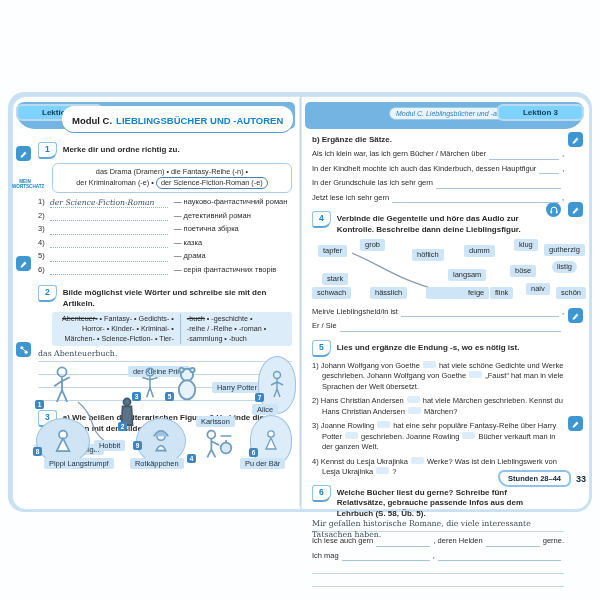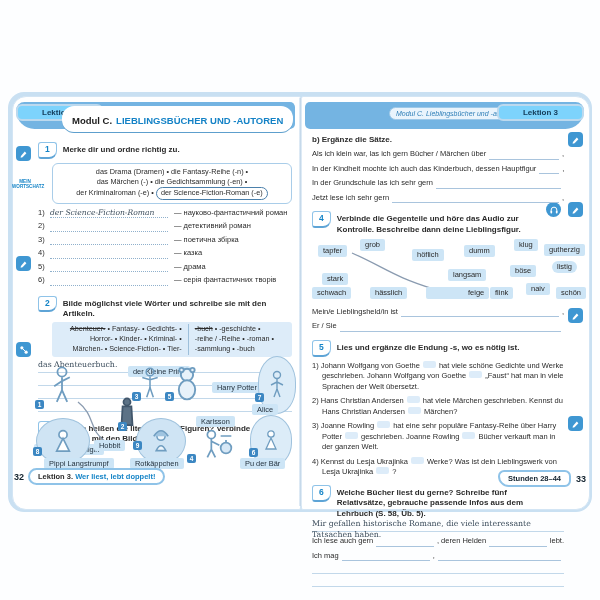--- a/index.html
+++ b/index.html
@@ -46,21 +46,21 @@
   .circled{border:1px solid #4b80ab;border-radius:9px;padding:0 4px;display:inline-block;}
   .mws{position:absolute;left:-26px;top:16px;width:26px;color:#1584c7;font-weight:bold;
        font-size:4.6px;line-height:1.2;text-align:center;}
 
   .match-row{display:flex;align-items:flex-end;margin-top:3px;}
   .match-row .no{flex:0 0 12px;}
   .match-row .ans{flex:1;border-bottom:1px dotted #8fb0cc;margin-right:6px;height:9px;
                   font-family:"DejaVu Serif",serif;font-style:italic;color:#3c4d5c;font-size:7.6px;}
   .match-row .tr{flex:0 0 118px;}
 
-  .bank{display:flex;justify-content:center;gap:0;background:#ddecf9;border-radius:3px;
+  .bank{display:flex;gap:0;background:#ddecf9;border-radius:3px;
         margin:3px 0 3px 14px;font-size:7.2px;padding:2px 4px;}
   .bank .col{padding:0 6px;text-align:right;}
   .bank .col.r2{border-left:1px solid #9dbfda;text-align:left;}
   .struck{text-decoration:line-through;}
 
   .rule{border-bottom:1px solid #c2d8ea;height:12px;}
   .hand{font-family:"DejaVu Serif",serif;color:#3c4d5c;font-size:7.8px;}
 
   
   .figzone{position:absolute;left:30px;top:352px;width:270px;height:122px;}
@@ -165,21 +165,20 @@
 
   <div class="content" style="left:38px;top:142px;width:254px;">
     <div class="task">
       <span class="task-num">1</span>
       <span class="task-txt">Merke dir und ordne richtig zu.</span>
     </div>
     <div style="position:relative;">
       <div class="mws">MEIN WORTSCHATZ</div>
       <div class="wordbox">
         <div>das Drama (Dramen) • die Fantasy-Reihe (-n) •</div>
-        <div>das Märchen (-) • die Gedichtsammlung (-en) •</div>
         <div>
           <span>der Kriminalroman (-e) •</span>
           <span class="circled">der Science-Fiction-Roman (-e)</span>
         </div>
       </div>
     </div>
 
     <div class="match-row">
       <span class="no">1)</span>
       <span class="ans">der Science-Fiction-Roman</span>
@@ -326,27 +325,20 @@
           <path d="M5 20 L10 9 L15 20 Z"></path>
         </svg>
       <span class="badge" style="left:-2px;top:32px;">6</span>
     </div>
 
     <div class="chip" style="left:14px;top:106px;">Pippi Langstrumpf</div>
     <div class="chip" style="left:100px;top:106px;">Rotkäppchen</div>
     <div class="chip" style="left:210px;top:106px;">Pu der Bär</div>
   </div>
 
-  <div class="footer-l">
-    <span class="pgnum">32</span>
-    <span class="motto-pill">
-      <span>Lektion 3.</span>
-      <span class="blue">Wer liest, lebt doppelt!</span>
-    </span>
-  </div>
 
   <div class="content" style="left:312px;top:134px;width:252px;">
     <div style="font-weight:bold;font-size:8px;">b) Ergänze die Sätze.</div>
 
     <div class="fill-line">
       <span class="txt">Als ich klein war, las ich gern Bücher / Märchen über</span>
       <span class="blank"></span>
       <span>,</span>
     </div>
     <div class="fill-line">
@@ -426,21 +418,21 @@
     <div class="task" style="margin-top:7px;">
       <span class="task-num">6</span>
       <span class="task-txt" style="max-width:218px;">Welche Bücher liest du gerne? Schreibe fünf Relativsätze, gebrauche passende Infos aus dem Lehrbuch (S. 58, Üb. 5).</span>
     </div>
     <div class="rule hand">Mir gefallen historische Romane, die viele interessante Tatsachen haben.</div>
     <div class="fill-line">
       <span class="txt">Ich lese auch gern</span>
       <span class="blank"></span>
       <span class="txt">, deren Helden</span>
       <span class="blank"></span>
-      <span class="txt">lebt.</span>
+      <span class="txt">gerne.</span>
     </div>
     <div class="fill-line">
       <span class="txt">Ich mag</span>
       <span class="blank mid"></span>
       <span class="txt">,</span>
       <span class="blank"></span>
     </div>
     <div class="rule"></div>
     <div class="rule"></div>
   </div>

